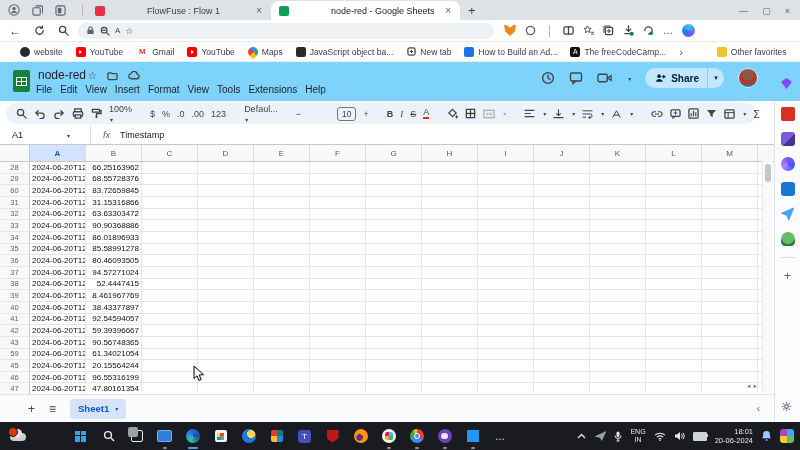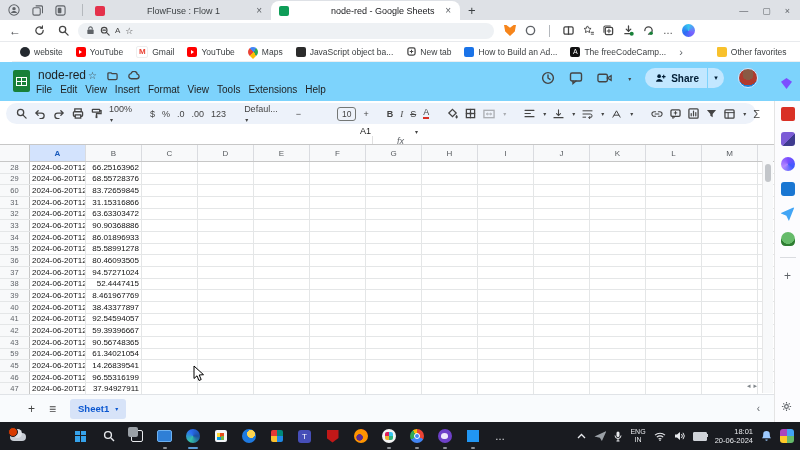--- a/index.html
+++ b/index.html
@@ -61,23 +61,23 @@
     display:flex;align-items:center;padding:0 10px;box-sizing:border-box;gap:7px;color:#444;font-size:9px;}
   .tb-t{font-size:9px;color:#444;}
   .tb-div{width:1px;height:12px;background:#c6cbd1;margin:0 2px;}
   .caret{font-size:6px;color:#444;margin-left:1px;}
   .fsize{border:1px solid #747775;border-radius:3px;padding:0 4px;font-size:8.5px;height:12px;line-height:12px;margin-left:29px;}
   .tb-spacer{flex:1;}
   svg.lin{stroke:#444;fill:none;stroke-width:1.4;stroke-linecap:round;}
 
   
   .fbar{left:0;top:126px;width:774px;height:18px;background:#fff;border-bottom:1px solid #14532d;
-    display:flex;align-items:center;font-size:9px;color:#222;flex-direction:column;}
+    display:flex;align-items:center;font-size:9px;color:#222;}
   .namebox{width:58px;display:flex;align-items:center;justify-content:space-between;padding:0 8px 0 12px;}
-  .fx{font-style:italic;color:#5f6368;margin:0 10px 0 12px;font-size:9px;border-left:1px solid #e0e0e0;padding-left:24px;height:100%;display:flex;align-items:center;}
+  .fx{font-style:italic;color:#5f6368;margin:0 10px 0 12px;font-size:9px;border-left:1px solid #e0e0e0;padding-left:12px;height:100%;display:flex;align-items:center;}
 
   
   .grid{left:0;top:144px;width:774px;height:250px;background:#fff;}
   .colheads{display:flex;height:16px;border-top:1px solid #c7c7c7;border-bottom:1px solid #c7c7c7;background:#f8f9fa;}
   .corner{width:30px;border-right:1px solid #c7c7c7;box-sizing:border-box;background:#f8f9fa;}
   .gcol{width:56px;flex:none;border-right:1px solid #dadce0;box-sizing:border-box;display:flex;align-items:center;justify-content:center;
     font-size:8px;color:#575b5f;}
   .gcol:first-child{background:#d3e3fd;color:#185abc;font-weight:bold;}
   .grows{display:flex;flex-direction:column;height:233px;}
   .grow{flex:1;display:flex;border-bottom:1px solid #e4e6e7;box-sizing:border-box;font-size:8px;color:#111;}
@@ -666,33 +666,33 @@
       </div>
         <div class="grow">
         <div class="rnum">59</div>
         <div class="ca">2024-06-20T12:2</div>
         <div class="cb">61.34021054</div>
         <div class="cfill"></div>
       </div>
         <div class="grow">
         <div class="rnum">45</div>
         <div class="ca">2024-06-20T12:2</div>
-        <div class="cb">14.26839541</div>
+        <div class="cb">20.15564244</div>
         <div class="cfill"></div>
       </div>
         <div class="grow">
         <div class="rnum">46</div>
         <div class="ca">2024-06-20T12:2</div>
         <div class="cb">96.55316199</div>
         <div class="cfill"></div>
       </div>
         <div class="grow">
         <div class="rnum">47</div>
         <div class="ca">2024-06-20T12:2</div>
-        <div class="cb">37.94927911</div>
+        <div class="cb">47.80161354</div>
         <div class="cfill"></div>
       </div>
       </div>
     <div class="vsb">
       <div class="vsb-thumb"></div>
     </div>
     <div class="hsb-arrows"><span>◂</span><span>▸</span></div>
   </div>
 
   <div class="sheetbar abs">

